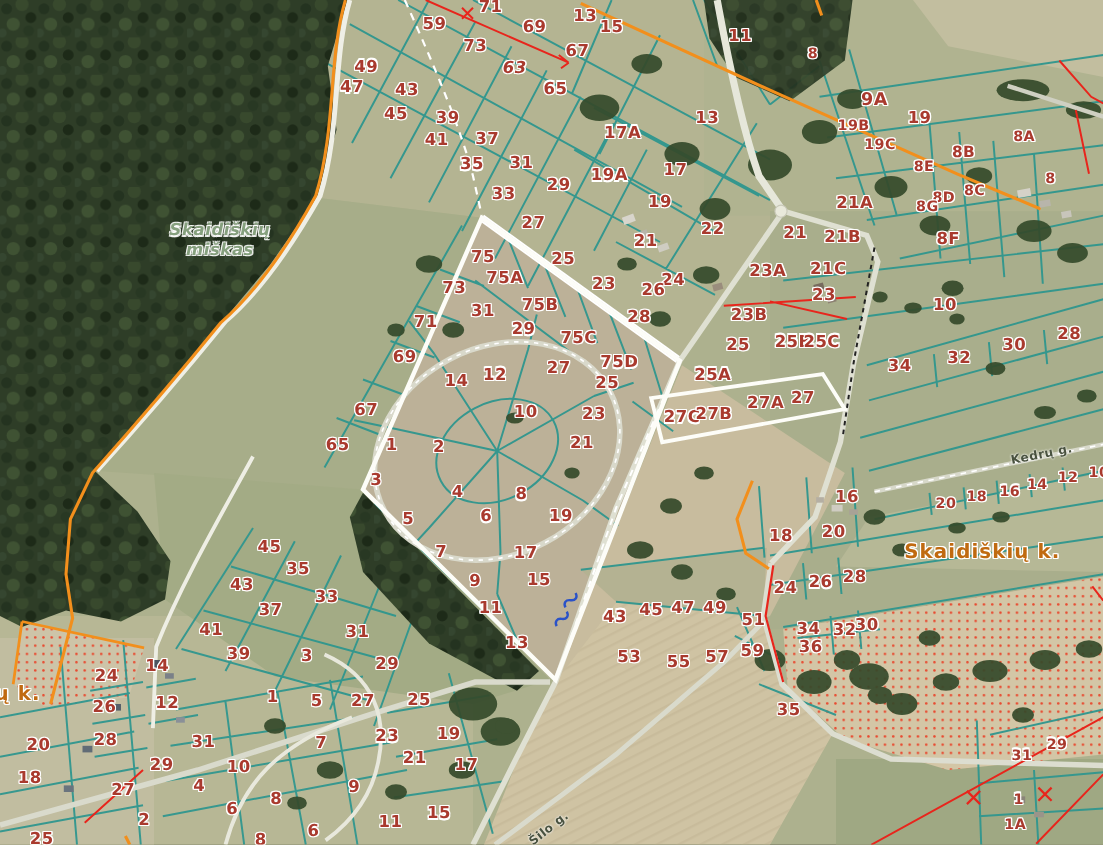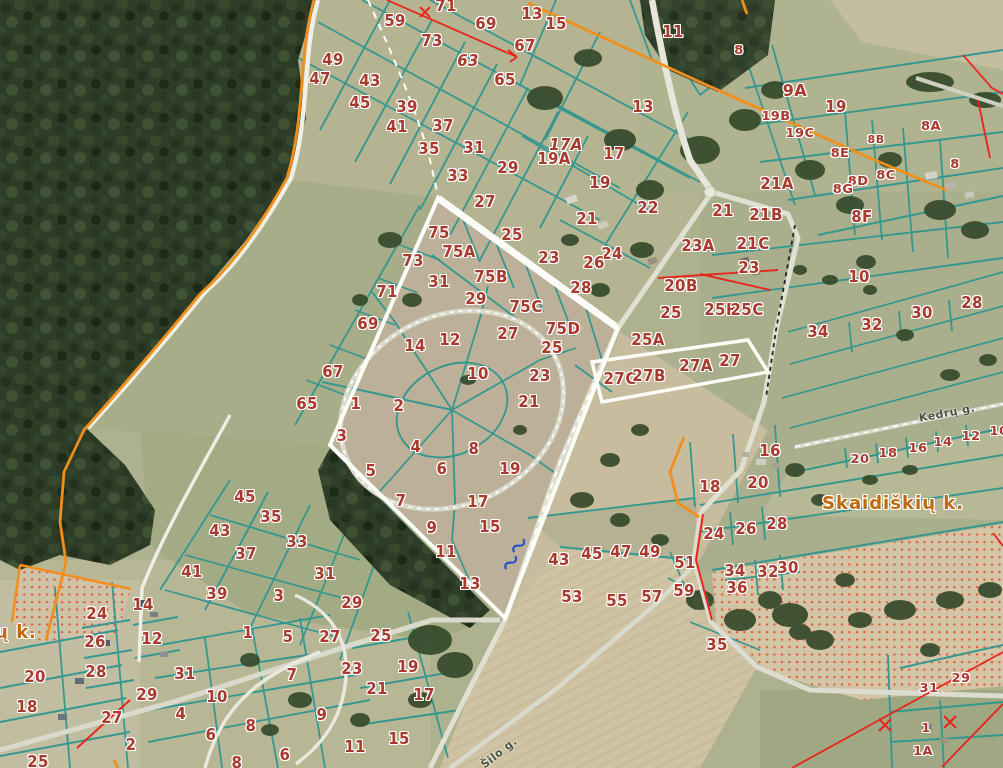--- a/index.html
+++ b/index.html
@@ -257,51 +257,51 @@
       <span class="pl" style="left: 443px; top: 126px;">37</span>
       <span class="pl" style="left: 429px; top: 149px;">35</span>
       <span class="pl" style="left: 474px; top: 148px;">31</span>
       <span class="pl" style="left: 458px; top: 176px;">33</span>
       <span class="pl" style="left: 508px; top: 168px;">29</span>
       <span class="pl" style="left: 485px; top: 202px;">27</span>
       <span class="pl" style="left: 532px; top: 14px;">13</span>
       <span class="pl" style="left: 556px; top: 24px;">15</span>
       <span class="pl" style="left: 643px; top: 107px;">13</span>
       <span class="pl" style="left: 673px; top: 32px;">11</span>
-      <span class="pl" style="left: 566px; top: 145px; font-style: italic;">17A</span>
+      <span class="pl" style="left: 566px; top: 120px;">17A</span>
       <span class="pl" style="left: 554px; top: 159px;">19A</span>
       <span class="pl" style="left: 614px; top: 154px;">17</span>
       <span class="pl" style="left: 600px; top: 183px;">19</span>
       <span class="pl" style="left: 587px; top: 219px;">21</span>
       <span class="pl" style="left: 648px; top: 208px;">22</span>
       <span class="pl" style="left: 512px; top: 235px;">25</span>
       <span class="pl" style="left: 549px; top: 258px;">23</span>
       <span class="pl" style="left: 612px; top: 254px;">24</span>
       <span class="pl" style="left: 594px; top: 263px;">26</span>
       <span class="pl" style="left: 581px; top: 288px;">28</span>
       <span class="pl" style="left: 739px; top: 49px; font-size: 13px;">8</span>
       <span class="pl" style="left: 795px; top: 90px; font-size: 16px;">9A</span>
       <span class="pl" style="left: 776px; top: 115px; font-size: 13px;">19B</span>
       <span class="pl" style="left: 836px; top: 107px;">19</span>
       <span class="pl" style="left: 800px; top: 132px; font-size: 13px;">19C</span>
-      <span class="pl" style="left: 876px; top: 139px; font-size: 11px;">8B</span>
+      <span class="pl" style="left: 876px; top: 139px; font-size: 14px;">8B</span>
       <span class="pl" style="left: 931px; top: 125px; font-size: 13px;">8A</span>
       <span class="pl" style="left: 840px; top: 152px; font-size: 13px;">8E</span>
       <span class="pl" style="left: 955px; top: 163px; font-size: 13px;">8</span>
       <span class="pl" style="left: 886px; top: 174px; font-size: 13px;">8C</span>
       <span class="pl" style="left: 858px; top: 180px; font-size: 13px;">8D</span>
       <span class="pl" style="left: 843px; top: 188px; font-size: 13px;">8G</span>
       <span class="pl" style="left: 862px; top: 217px; text-align: right;">8F</span>
       <span class="pl" style="left: 777px; top: 184px;">21A</span>
       <span class="pl" style="left: 723px; top: 211px;">21</span>
       <span class="pl" style="left: 766px; top: 215px;">21B</span>
       <span class="pl" style="left: 698px; top: 246px;">23A</span>
       <span class="pl" style="left: 753px; top: 244px;">21C</span>
       <span class="pl" style="left: 749px; top: 268px;">23</span>
-      <span class="pl" style="left: 681px; top: 286px;">20B</span>
+      <span class="pl" style="left: 681px; top: 286px;">23B</span>
       <span class="pl" style="left: 671px; top: 313px;">25</span>
       <span class="pl" style="left: 721px; top: 310px;">25B</span>
       <span class="pl" style="left: 747px; top: 310px;">25C</span>
       <span class="pl" style="left: 859px; top: 277px;">10</span>
       <span class="pl" style="left: 818px; top: 332px;">34</span>
       <span class="pl" style="left: 872px; top: 325px;">32</span>
       <span class="pl" style="left: 922px; top: 313px;">30</span>
       <span class="pl" style="left: 972px; top: 303px;">28</span>
       <span class="pl" style="left: 648px; top: 340px;">25A</span>
       <span class="pl" style="left: 620px; top: 379px;">27C</span>
@@ -408,14 +408,18 @@
       <span class="pl" style="left: 352px; top: 669px;">23</span>
       <span class="pl" style="left: 377px; top: 689px;">21</span>
       <span class="pl" style="left: 408px; top: 667px;">19</span>
       <span class="pl" style="left: 424px; top: 695px;">17</span>
       <span class="pl" style="left: 399px; top: 739px;">15</span>
       <span class="pl" style="left: 355px; top: 747px;">11</span>
       <span class="vl" style="left: 893px; top: 502px;">Skaidiškių k.</span>
       <span class="vl" style="left: 16px; top: 631px;">ų k.</span>
       <span class="sl" style="left: 947px; top: 413px; transform: translate(-50%, -50%) rotate(-11deg);">Kedrų g.</span>
       <span class="sl" style="left: 499px; top: 753px; transform: translate(-50%, -50%) rotate(-38deg);">Šilo g.</span>
+      <div class="fl" style="left: 200px; top: 218px;">
+        <div>Skaidiškių</div>
+        <div>miškas</div>
+      </div>
     </div>
 </div>
 
 </body></html>

